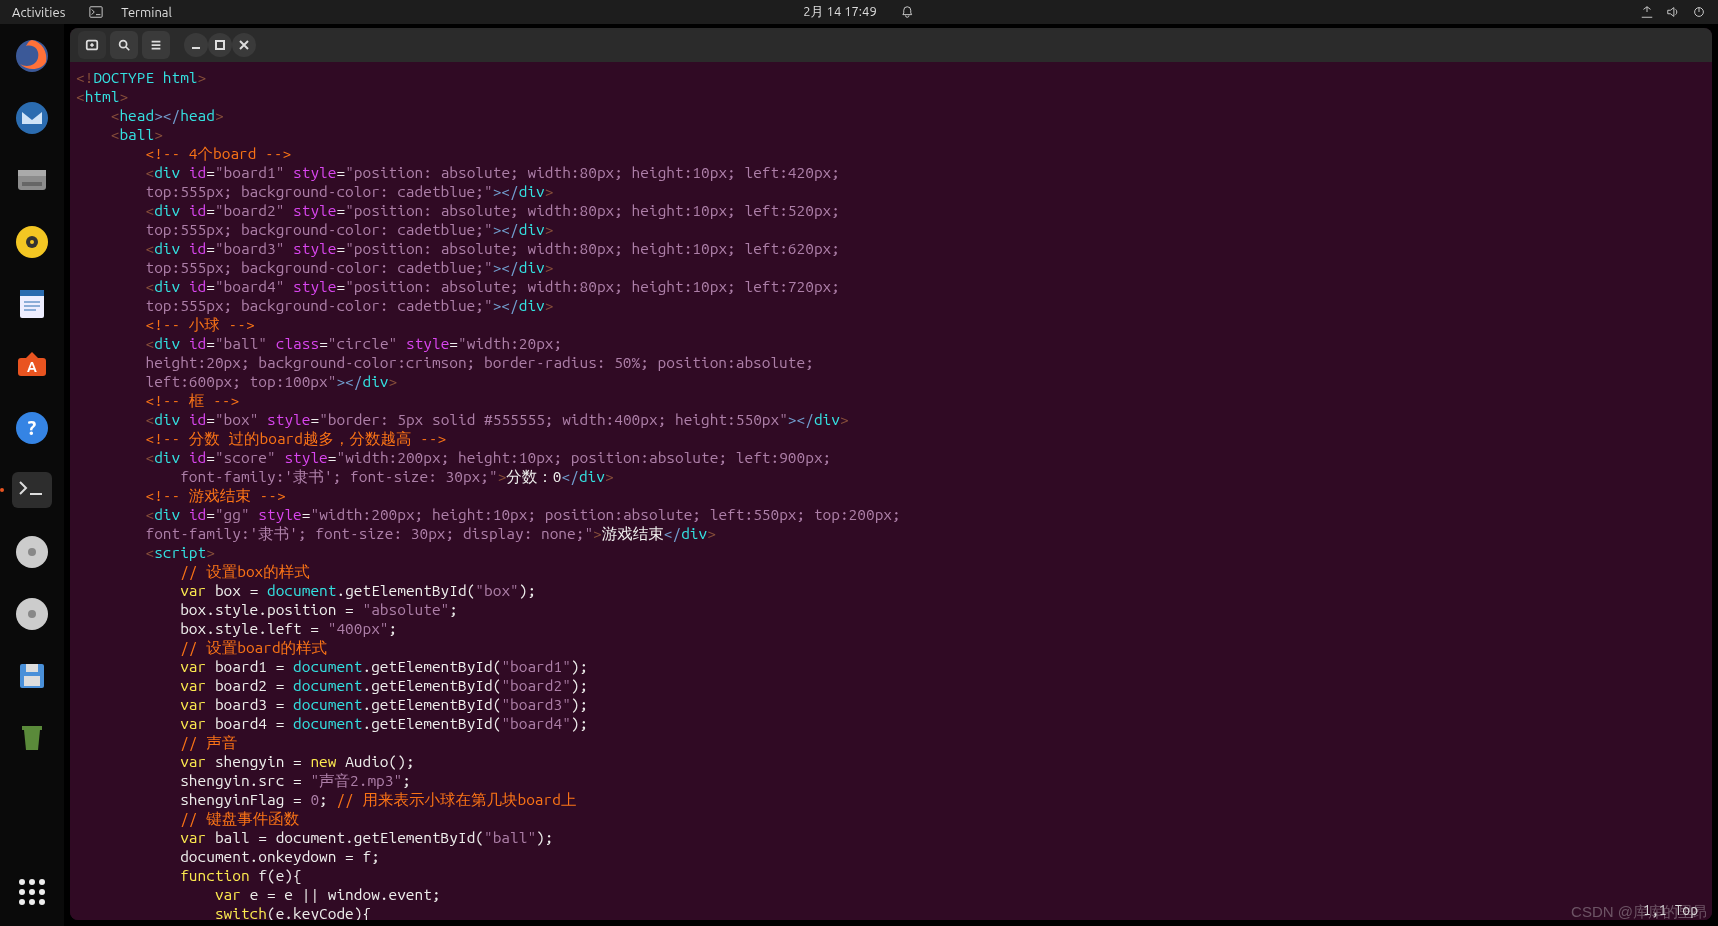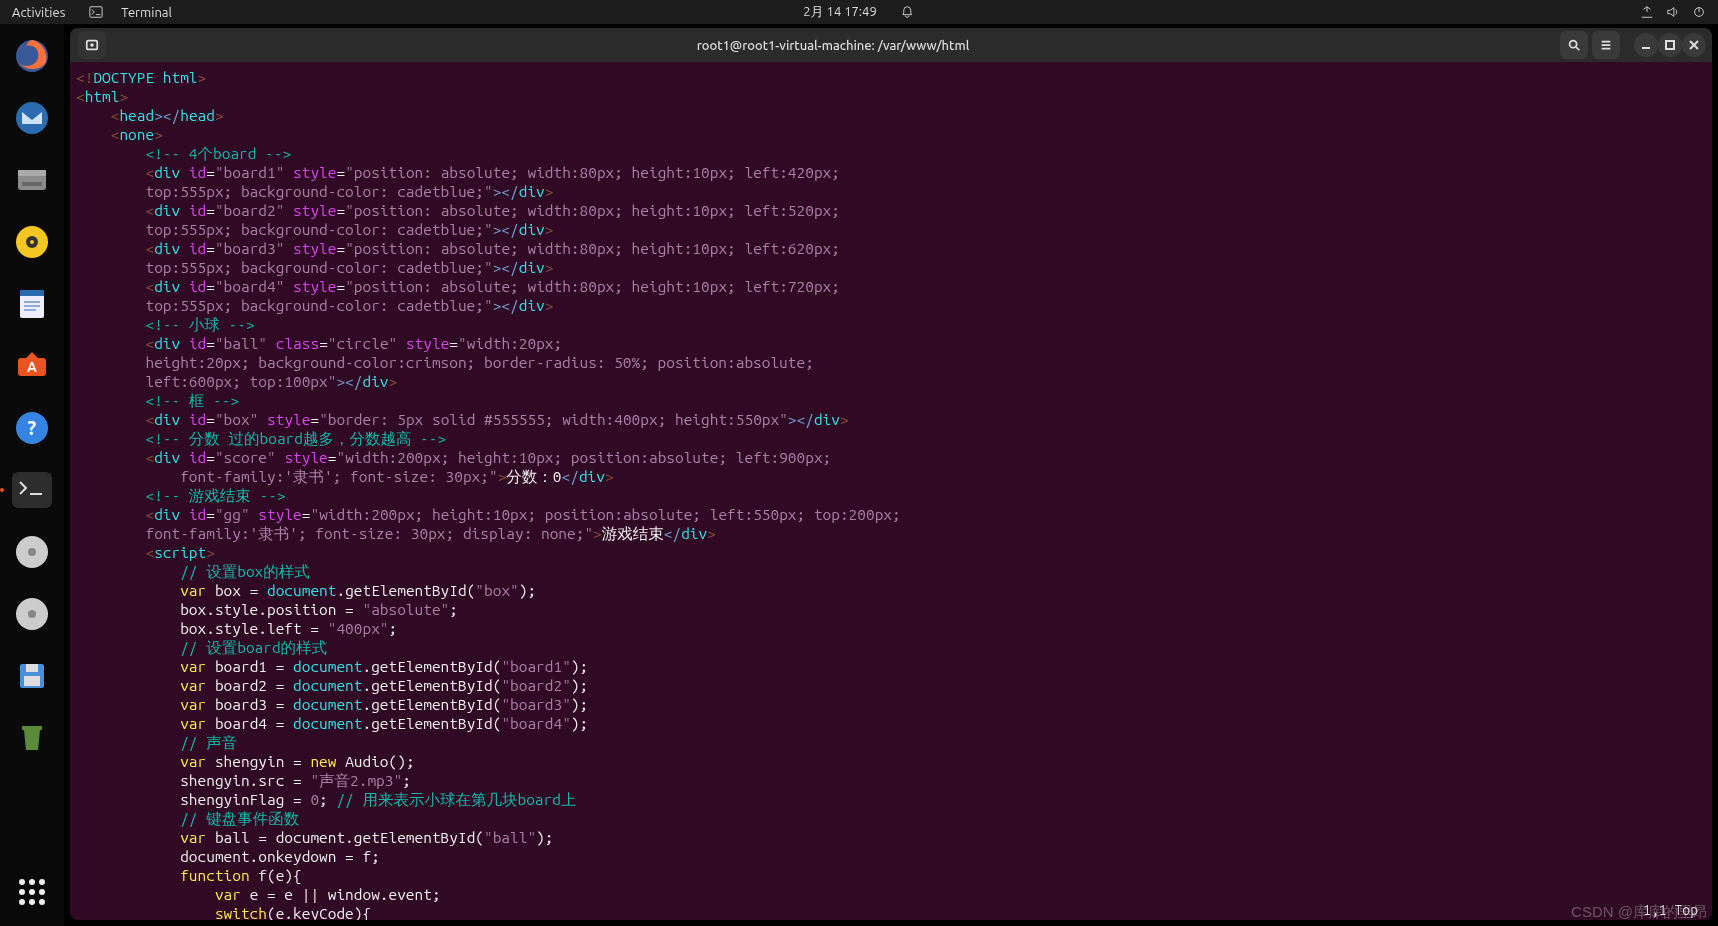--- a/index.html
+++ b/index.html
@@ -27,21 +27,21 @@
   .title { flex:1; text-align:center; color:#ddd; font-size:13px; font-weight:500;}
   .win-ctl{width:24px;height:24px;border-radius:50%;background:#3a3a3a;display:flex;align-items:center;justify-content:center;}
   .win-ctl svg{width:10px;height:10px;stroke:#ddd;fill:none;stroke-width:2;}
 
   .term { position:absolute; top:34px; left:0; right:0; bottom:0; background:#300a24; font-family:"Ubuntu Mono","DejaVu Sans Mono",monospace; font-size:15.5px; line-height:19px; padding:6px 0 0 6px; white-space:pre; color:#eee; overflow:hidden;}
   .c-br  { color:#874f3a; } 
   .c-tag { color:#34e2e2; } 
   .c-key { color:#fce94f; } 
   .c-attr{ color:#d946ef; }
   .c-str { color:#ad7fa8; } 
-  .c-cmt { color:#14b8a6; } 
+  .c-cmt { color:#f97316; } 
   .c-br2 { color:#729fcf; } 
   .c-ident{color:#34e2e2;}
   .c-white{color:#eeeeec;}
   .c-num { color:#ad7fa8; }
 
   .status { position:absolute; bottom:2px; right:14px; font-family:"Ubuntu Mono",monospace; font-size:14px; color:#ddd;margin-top:30px; }
   .watermark { position:absolute; bottom:4px; right:10px; color:rgba(220,220,220,0.35); font-size:15px; z-index:20; font-family:sans-serif;}
 </style>
 </head>
 <body>
@@ -173,21 +173,20 @@
 </div>
 
 <div class="window">
   <div class="titlebar">
     <div class="tb-btn darker">
         <svg viewBox="0 0 16 16">
           <rect x="2" y="3" width="12" height="10" rx="2"></rect>
           <path d="M8 6v4M6 8h4"></path>
         </svg>
       </div>
-    <div class="title">root1@root1-virtual-machine: /var/www/html</div>
     <div class="tb-btn">
         <svg viewBox="0 0 16 16">
           <circle cx="7" cy="7" r="4"></circle>
           <path d="M10 10l4 4"></path>
         </svg>
       </div>
     <div class="tb-btn">
         <svg viewBox="0 0 16 16">
           <path d="M3 4h10M3 8h10M3 12h10"></path>
         </svg>
@@ -206,21 +205,21 @@
     <div class="win-ctl">
         <svg viewBox="0 0 10 10">
           <path d="M1 1l8 8M9 1l-8 8"></path>
         </svg>
       </div>
   </div>
 
   <div class="term"><span class="c-br">&lt;!</span><span class="c-tag">DOCTYPE </span><span class="c-ident">html</span><span class="c-br">&gt;</span>
 <span class="c-br">&lt;</span><span class="c-tag">html</span><span class="c-br">&gt;</span>
 <span>    </span><span class="c-br">&lt;</span><span class="c-tag">head</span><span class="c-br2">&gt;&lt;/</span><span class="c-tag">head</span><span class="c-br">&gt;</span>
-<span>    </span><span class="c-br">&lt;</span><span class="c-tag">none</span><span class="c-br">&gt;</span>
+<span>    </span><span class="c-br">&lt;</span><span class="c-tag">ball</span><span class="c-br">&gt;</span>
 <span>        </span><span class="c-cmt">&lt;!-- 4个board --&gt;</span>
 <span>        </span><span class="c-br">&lt;</span><span class="c-tag">div </span><span class="c-attr">id</span><span class="c-white">=</span><span class="c-str">"board1"</span><span> </span><span class="c-attr">style</span><span class="c-white">=</span><span class="c-str">"position: absolute; width:80px; height:10px; left:420px;</span>
 <span>        </span><span class="c-str">top:555px; background-color: cadetblue;"</span><span class="c-br2">&gt;&lt;/</span><span class="c-tag">div</span><span class="c-br">&gt;</span>
 <span>        </span><span class="c-br">&lt;</span><span class="c-tag">div </span><span class="c-attr">id</span><span class="c-white">=</span><span class="c-str">"board2"</span><span> </span><span class="c-attr">style</span><span class="c-white">=</span><span class="c-str">"position: absolute; width:80px; height:10px; left:520px;</span>
 <span>        </span><span class="c-str">top:555px; background-color: cadetblue;"</span><span class="c-br2">&gt;&lt;/</span><span class="c-tag">div</span><span class="c-br">&gt;</span>
 <span>        </span><span class="c-br">&lt;</span><span class="c-tag">div </span><span class="c-attr">id</span><span class="c-white">=</span><span class="c-str">"board3"</span><span> </span><span class="c-attr">style</span><span class="c-white">=</span><span class="c-str">"position: absolute; width:80px; height:10px; left:620px;</span>
 <span>        </span><span class="c-str">top:555px; background-color: cadetblue;"</span><span class="c-br2">&gt;&lt;/</span><span class="c-tag">div</span><span class="c-br">&gt;</span>
 <span>        </span><span class="c-br">&lt;</span><span class="c-tag">div </span><span class="c-attr">id</span><span class="c-white">=</span><span class="c-str">"board4"</span><span> </span><span class="c-attr">style</span><span class="c-white">=</span><span class="c-str">"position: absolute; width:80px; height:10px; left:720px;</span>
 <span>        </span><span class="c-str">top:555px; background-color: cadetblue;"</span><span class="c-br2">&gt;&lt;/</span><span class="c-tag">div</span><span class="c-br">&gt;</span>
 <span>        </span><span class="c-cmt">&lt;!-- 小球 --&gt;</span>

